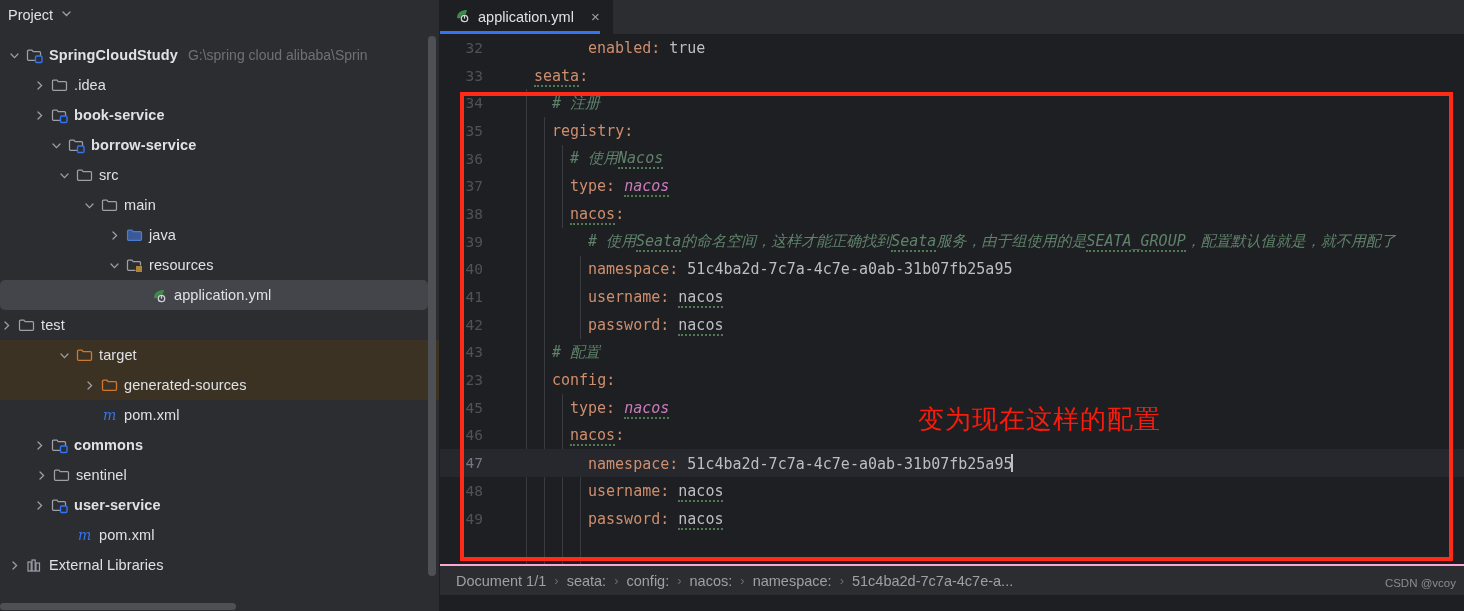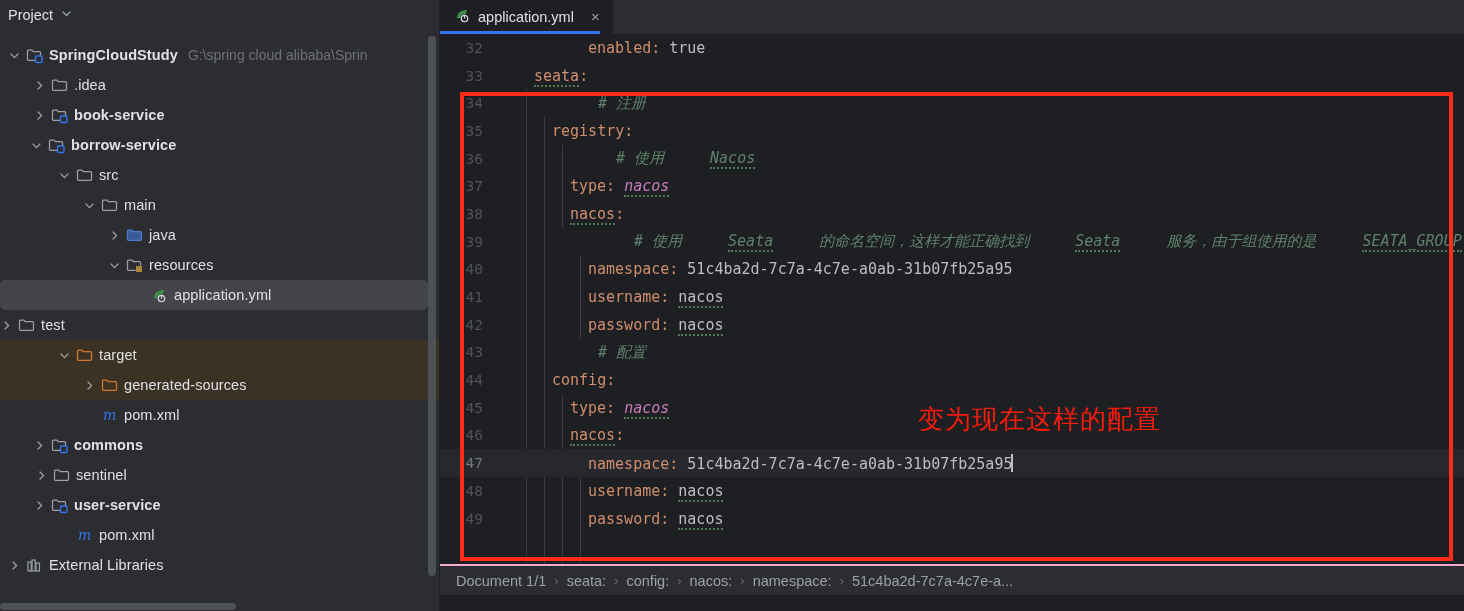--- a/index.html
+++ b/index.html
@@ -117,21 +117,21 @@
     margin-left: 7px;
   }
   .cline.current .gutter { color: #747781; }
   .gutter-sep { width: 32px; flex: 0 0 32px; }
   .codetext { position: relative; }
 
   .k  { color: #cf8e6d; }            
   .v  { color: #bcbec4; }            
   .vi { color: #c77dbb; font-style: italic; text-decoration: none;
         position: relative; }        
-  .cm { color: #5f826b; font-style: italic; margin-left: 46px; }  
+  .cm { color: #5f826b; font-style: italic; }  
   .sq { border-bottom: 2px dotted #4f7a52; }   
   .caret {
     display: inline-block; width: 1.5px; height: 18px;
     background: #bcbec4; vertical-align: -3px; margin-left: -1px;
   }
 
   
   #indent-guides { position: absolute; top: 0; left: 0; width: 100%; height: 100%;
      pointer-events: none; }
   .iguide { position: absolute; width: 1px; background: #393b40; }
@@ -230,21 +230,21 @@
             </svg>
           </span>
           <span class="ico">
             <svg width="18" height="17" viewBox="0 0 18 17">
               <path d="M1.5 4.2 a1 1 0 0 1 1-1 h3.4 l1.3 1.5 h6.3 a1 1 0 0 1 1 1 v6.6 a1 1 0 0 1 -1 1 h-11 a1 1 0 0 1 -1 -1 z" fill="none" stroke="#9da0a8" stroke-width="1.25"></path>
               <rect x="9.5" y="9" width="6.5" height="6.5" rx="1.2" fill="#2b2d30" stroke="#3574f0" stroke-width="1.4"></rect>
             </svg>
           </span>
           <span class="lbl bold">book-service</span>
         </div>
-        <div class="row" style="padding-left: 30px;">
+        <div class="row" style="padding-left: 50px;">
           <span class="arrow">
             <svg width="13" height="13" viewBox="0 0 13 13">
               <path d="M3 5 L6.5 8.6 L10 5" stroke="#9da0a8" stroke-width="1.25" fill="none" stroke-linecap="round"></path>
             </svg>
           </span>
           <span class="ico">
             <svg width="18" height="17" viewBox="0 0 18 17">
               <path d="M1.5 4.2 a1 1 0 0 1 1-1 h3.4 l1.3 1.5 h6.3 a1 1 0 0 1 1 1 v6.6 a1 1 0 0 1 -1 1 h-11 a1 1 0 0 1 -1 -1 z" fill="none" stroke="#9da0a8" stroke-width="1.25"></path>
               <rect x="9.5" y="9" width="6.5" height="6.5" rx="1.2" fill="#2b2d30" stroke="#3574f0" stroke-width="1.4"></rect>
             </svg>
@@ -469,21 +469,21 @@
           <div class="cline"><div class="gutter">34</div><div class="gutter-sep"></div><div class="codetext" style="margin-left: 28px;"><span class="cm"># 注册</span></div></div>
           <div class="cline"><div class="gutter">35</div><div class="gutter-sep"></div><div class="codetext" style="margin-left: 28px;"><span class="k">registry:</span></div></div>
           <div class="cline"><div class="gutter">36</div><div class="gutter-sep"></div><div class="codetext" style="margin-left: 46px;"><span class="cm"># 使用</span><span class="cm sq">Nacos</span></div></div>
           <div class="cline"><div class="gutter">37</div><div class="gutter-sep"></div><div class="codetext" style="margin-left: 46px;"><span class="k">type:</span><span class="v"> </span><span class="vi sq">nacos</span></div></div>
           <div class="cline"><div class="gutter">38</div><div class="gutter-sep"></div><div class="codetext" style="margin-left: 46px;"><span class="k sq">nacos</span><span class="k">:</span></div></div>
           <div class="cline"><div class="gutter">39</div><div class="gutter-sep"></div><div class="codetext" style="margin-left: 64px;"><span class="cm"># 使用</span><span class="cm sq">Seata</span><span class="cm">的命名空间，这样才能正确找到</span><span class="cm sq">Seata</span><span class="cm">服务，由于组使用的是</span><span class="cm sq">SEATA_GROUP</span><span class="cm">，配置默认值就是，就不用配了</span></div></div>
           <div class="cline"><div class="gutter">40</div><div class="gutter-sep"></div><div class="codetext" style="margin-left: 64px;"><span class="k">namespace:</span><span class="v"> </span><span class="v">51c4ba2d-7c7a-4c7e-a0ab-31b07fb25a95</span></div></div>
           <div class="cline"><div class="gutter">41</div><div class="gutter-sep"></div><div class="codetext" style="margin-left: 64px;"><span class="k">username:</span><span class="v"> </span><span class="v sq">nacos</span></div></div>
           <div class="cline"><div class="gutter">42</div><div class="gutter-sep"></div><div class="codetext" style="margin-left: 64px;"><span class="k">password:</span><span class="v"> </span><span class="v sq">nacos</span></div></div>
           <div class="cline"><div class="gutter">43</div><div class="gutter-sep"></div><div class="codetext" style="margin-left: 28px;"><span class="cm"># 配置</span></div></div>
-          <div class="cline"><div class="gutter">44</div><div class="gutter-sep"></div><div class="codetext" style="margin-left: 28px;"><span class="k">config:</span></div></div>
+          <div class="cline"><div class="gutter">23</div><div class="gutter-sep"></div><div class="codetext" style="margin-left: 28px;"><span class="k">config:</span></div></div>
           <div class="cline"><div class="gutter">45</div><div class="gutter-sep"></div><div class="codetext" style="margin-left: 46px;"><span class="k">type:</span><span class="v"> </span><span class="vi sq">nacos</span></div></div>
           <div class="cline"><div class="gutter">46</div><div class="gutter-sep"></div><div class="codetext" style="margin-left: 46px;"><span class="k sq">nacos</span><span class="k">:</span></div></div>
           <div class="cline current"><div class="gutter">47</div><div class="gutter-sep"></div><div class="codetext" style="margin-left: 64px;"><span class="k">namespace:</span><span class="v"> </span><span class="v">51c4ba2d-7c7a-4c7e-a0ab-31b07fb25a95</span><span class="caret"></span></div></div>
           <div class="cline"><div class="gutter">48</div><div class="gutter-sep"></div><div class="codetext" style="margin-left: 64px;"><span class="k">username:</span><span class="v"> </span><span class="v sq">nacos</span></div></div>
           <div class="cline"><div class="gutter">49</div><div class="gutter-sep"></div><div class="codetext" style="margin-left: 64px;"><span class="k">password:</span><span class="v"> </span><span class="v sq">nacos</span></div></div>
         </div>
       <div id="red-box"></div>
       <div id="red-note">变为现在这样的配置</div>
     </div>
 

